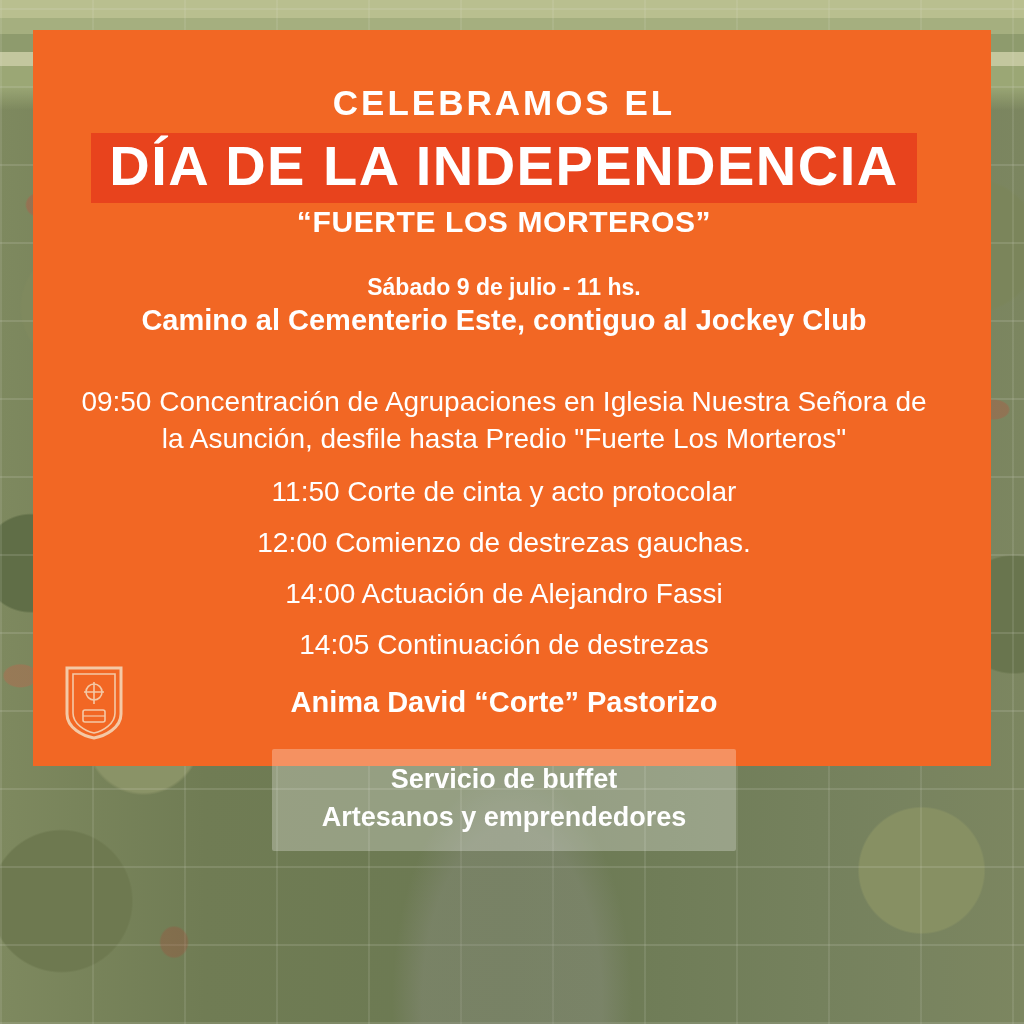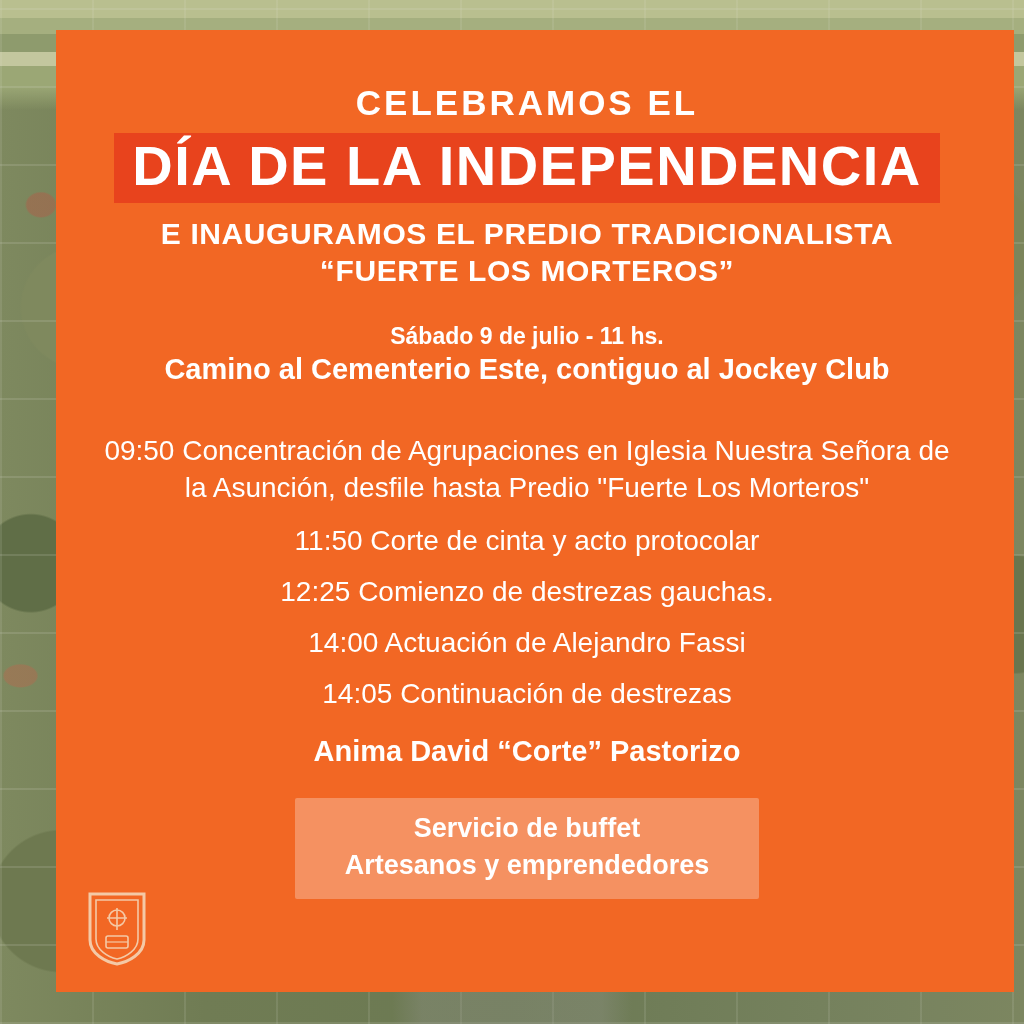--- a/index.html
+++ b/index.html
@@ -62,26 +62,25 @@
       radial-gradient(ellipse at 92% 70%, rgba(165,82,62,0.35) 0 12px, rgba(0,0,0,0) 14px),
       radial-gradient(ellipse at 50% 98%, rgba(150,150,145,0.30) 0 90px, rgba(0,0,0,0) 120px);
   }
 
   
   .panel {
     position: absolute;
     left: 33px;
     top: 30px;
     width: 958px;
-    height: 962px;
+    height: 736px;
     background: #f26724;
     padding: 34px 60px 0 44px;
     text-align: center;
     color: #ffffff;
-    margin-left: 23px;
   }
 
   .headline-small {
     font-size: 35px;
     font-weight: bold;
     letter-spacing: 3px;
     line-height: 1.1;
     margin-top: 20px;
     text-transform: uppercase;
   }
@@ -210,32 +209,31 @@
   <div class="bg-roofs"></div>
 
   <div class="panel">
 
     <div class="headline-small">Celebramos el</div>
 
     <div class="headline-band">
       <div class="headline-band-text">Día de la Independencia</div>
     </div>
 
-    <div class="subhead">E inauguramos el predio tradicionalista</div>
 
     <div class="subhead-italic">“Fuerte Los Morteros”</div>
 
     <div class="when">Sábado 9 de julio - 11 hs.</div>
 
     <div class="where">Camino al Cementerio Este, contiguo al Jockey Club</div>
 
     <div class="schedule">
       <div class="schedule-item multiline">09:50 Concentración de Agrupaciones en Iglesia Nuestra Señora de la Asunción, desfile hasta Predio "Fuerte Los Morteros"</div>
       <div class="schedule-item">11:50 Corte de cinta y acto protocolar</div>
-      <div class="schedule-item">12:25 Comienzo de destrezas gauchas.</div>
+      <div class="schedule-item">12:00 Comienzo de destrezas gauchas.</div>
       <div class="schedule-item">14:00 Actuación de Alejandro Fassi</div>
       <div class="schedule-item">14:05 Continuación de destrezas</div>
     </div>
 
     <div class="anima">Anima David “Corte” Pastorizo</div>
 
     <div class="buffet-box">
       <div class="buffet-line">Servicio de buffet</div>
       <div class="buffet-line">Artesanos y emprendedores</div>
     </div>

